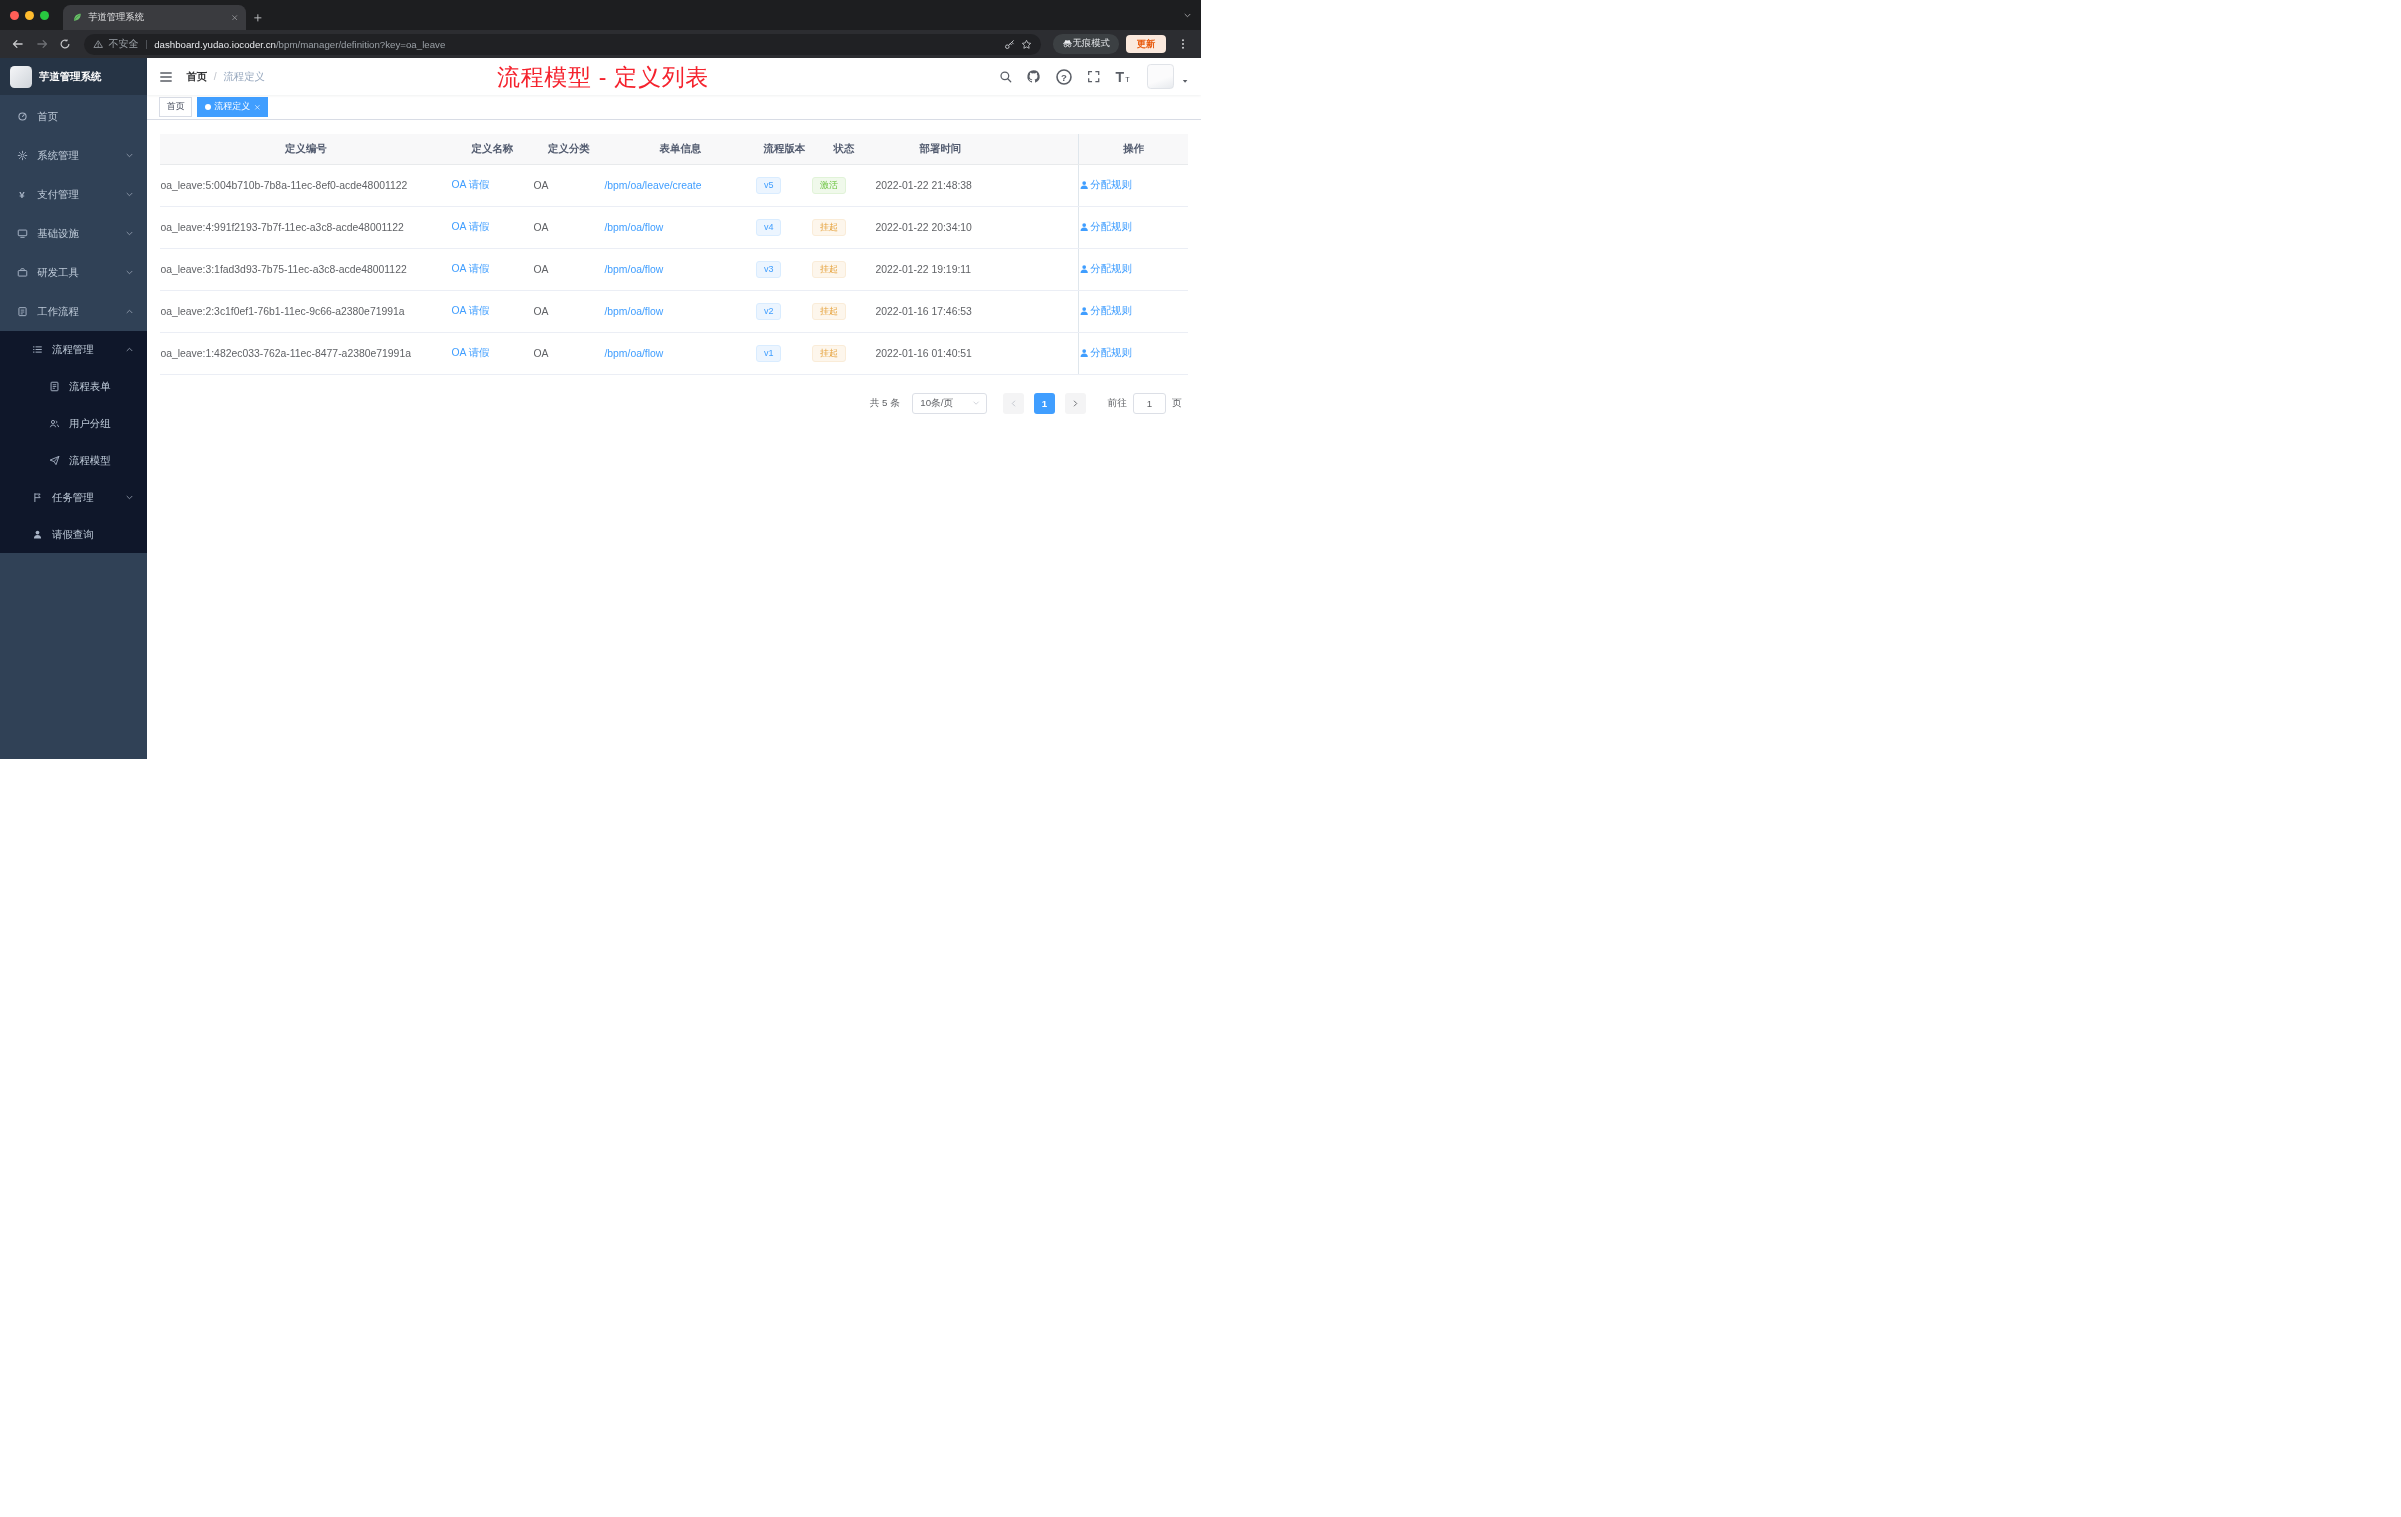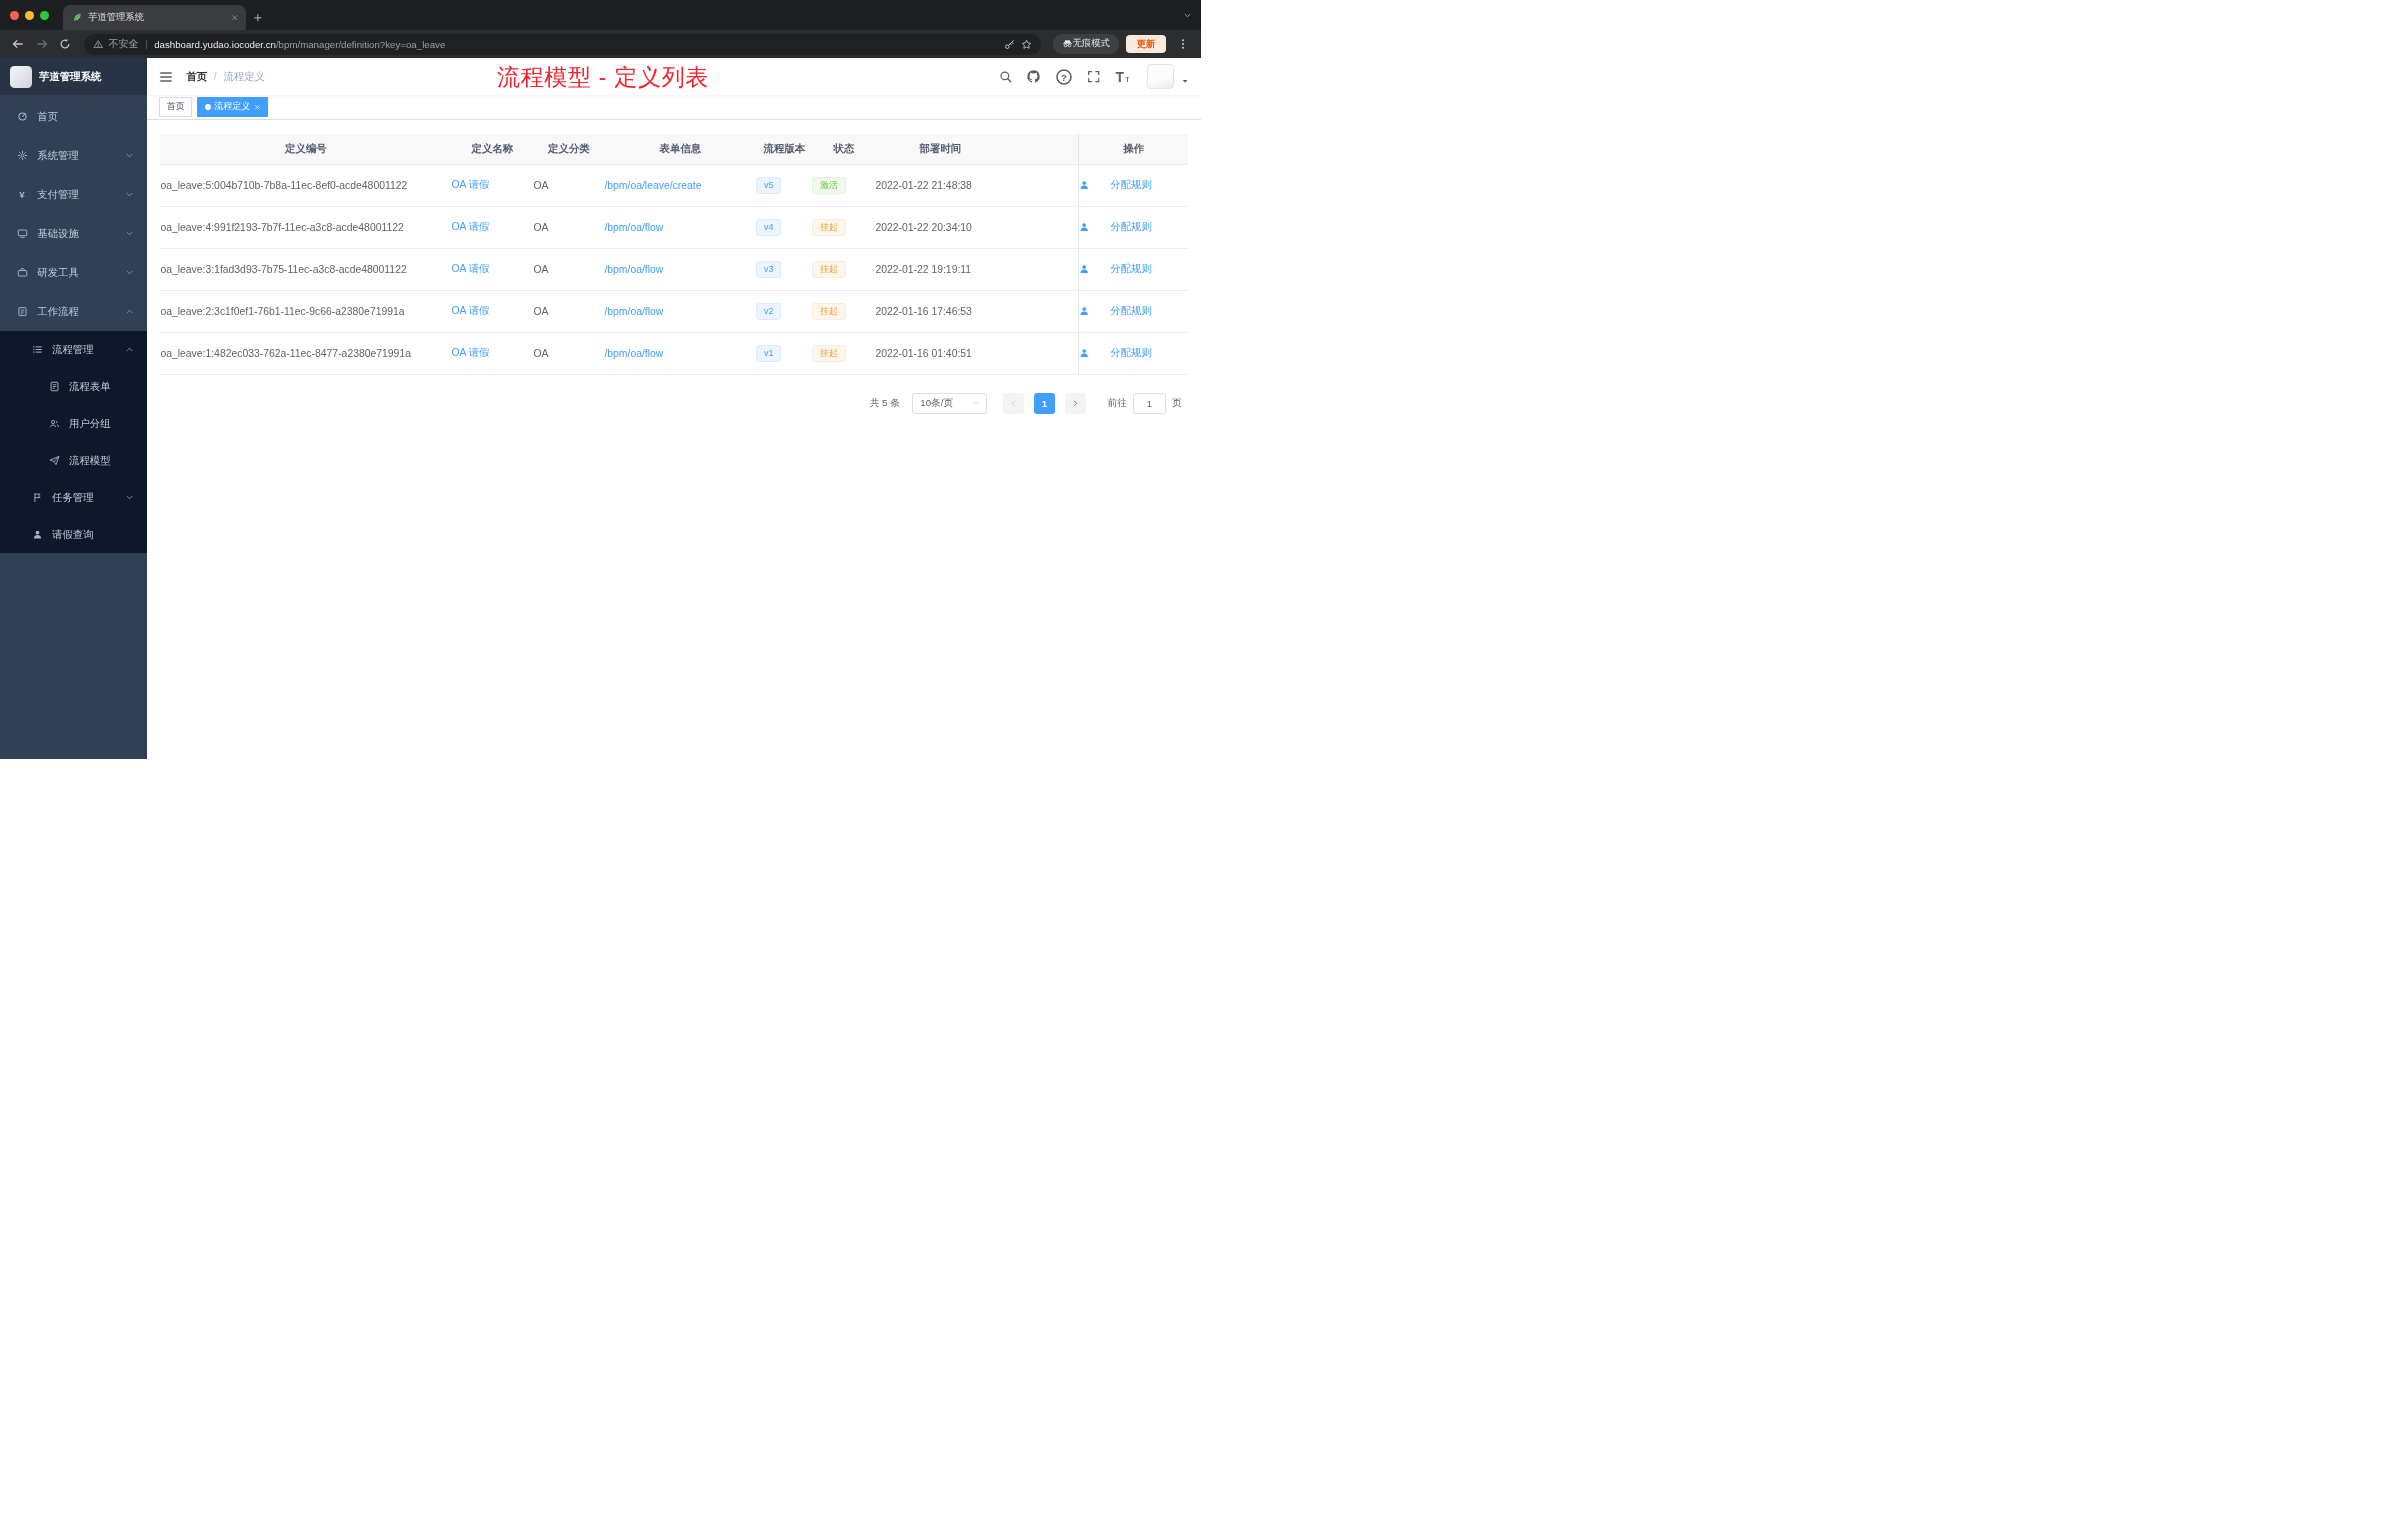--- a/index.html
+++ b/index.html
@@ -73,21 +73,21 @@
 .content{flex:1;padding:14px 13.4px;overflow:hidden}
 .def-table{width:100%;border-collapse:collapse;table-layout:fixed;font-size:10.4px;color:#606266}
 .def-table th{height:30px;background:#f8f8f9;color:#515a6e;font-weight:bold;border-bottom:0.7px solid #e8eaec;text-align:center;font-size:10.4px}
 .def-table td{height:42px;border-bottom:0.7px solid #ebeef5;text-align:left;white-space:nowrap;overflow:hidden}
 .def-table .op-col{border-left:0.7px solid #dfe6ec}
 .lnk{color:#409eff;text-decoration:none;cursor:pointer}
 .pill{display:inline-block;font-size:9px;line-height:15px;padding:0 6.7px;border-radius:3px;border:0.7px solid transparent}
 .pill-ver{background:#ecf5ff;border-color:#d9ecff;color:#409eff}
 .pill-success{background:#f0f9eb;border-color:#e1f3d8;color:#67c23a}
 .pill-warning{background:#fdf6ec;border-color:#faecd8;color:#e6a23c}
-.op{display:inline-flex;align-items:center;gap:21px;color:#409eff;cursor:pointer}
+.op{display:inline-flex;align-items:center;gap:1px;color:#409eff;cursor:pointer}
 .op-person{font-size:10.4px;color:#409eff}
 
 .pagination{margin-top:18px;display:flex;align-items:center;justify-content:flex-end;font-size:9.7px;color:#606266}
 .pg-total{margin-right:12px}
 .pg-select{width:75px;height:21px;border:0.7px solid #dcdfe6;border-radius:3px;display:flex;align-items:center;padding:0 6px 0 7.4px;cursor:pointer;margin-right:16.3px;color:#606266;background:#fff}
 .pg-caret{margin-left:auto;font-size:8.2px;color:#c0c4cc}
 .pager{display:flex;align-items:center;gap:9.7px;margin-right:22px}
 .pg-btn{min-width:21px;height:21px;background:#f4f4f5;border-radius:3px;display:inline-flex;align-items:center;justify-content:center;font-size:9px;color:#606266;cursor:pointer}
 .pg-btn.dim{color:#c0c4cc}
 .pg-cur{min-width:21px;height:21px;background:#409eff;border-radius:3px;display:inline-flex;align-items:center;justify-content:center;color:#fff;font-weight:bold;font-size:9.7px;cursor:pointer}

